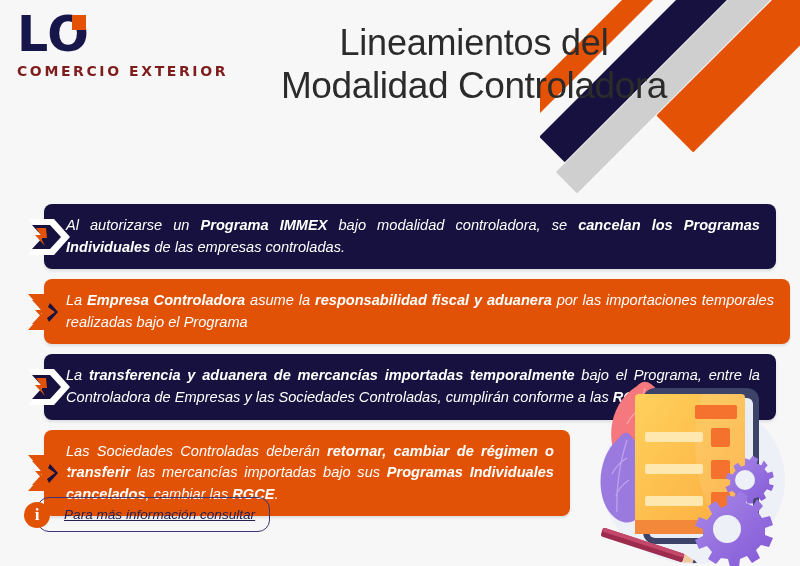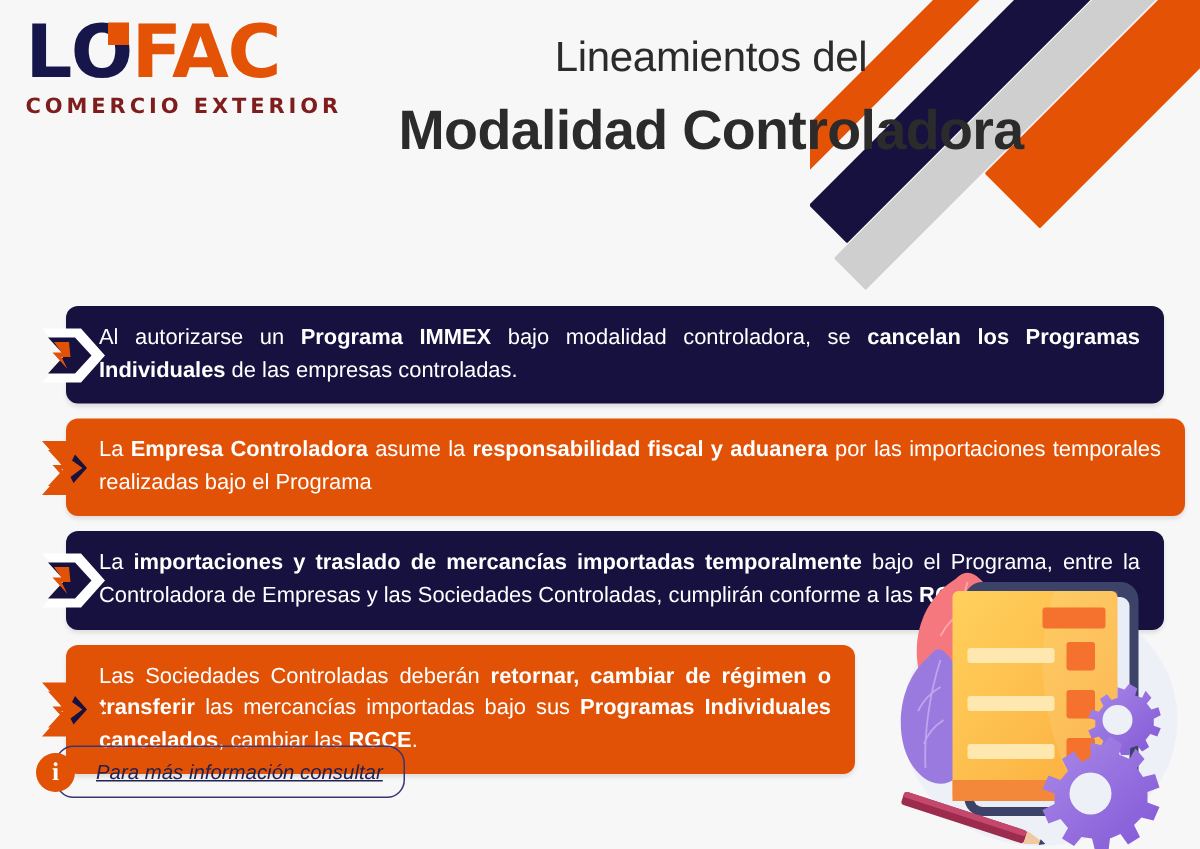--- a/index.html
+++ b/index.html
@@ -35,28 +35,28 @@
     color:#7f1d1d; font-size:14px; letter-spacing:2.6px;
     font-family:"DejaVu Sans", sans-serif; margin-top:4px; text-align:center;
     font-weight:700;
   }
 
   
   .title {
     position:absolute; left:214px; top:22px; width:520px; text-align:center;
     color:#2c2b2b; line-height:1.16;
   }
-  .title .l1 { font-size:28px; font-weight:400; letter-spacing:-0.2px; }
+  .title .l1 { font-size:36px; font-weight:400; letter-spacing:-0.2px; }
   .title .l2 { font-size:37px; font-weight:400; letter-spacing:-0.4px; margin-top:3px; }
-  .title .l3 { font-size:37px; font-weight:700; letter-spacing:-0.4px; margin-top:12px; }
+  .title .l3 { font-size:37px; font-weight:400; letter-spacing:-0.4px; margin-top:1px; }
   .title b { font-weight:700; }
 
   
   .rows { position:absolute; left:0; top:204px; width:800px; }
-  .row { position:relative; margin-bottom:10px; }
+  .row { position:relative; margin-bottom:10px;font-style:italic; }
   .bar {
     margin-left:44px; border-radius:8px; padding:11px 16px 11px 22px;
     color:#ffffff; font-size:14.6px; line-height:1.48;
     text-align:justify; text-justify:inter-word;
     box-shadow:0 2px 3px rgba(0,0,0,0.10);
   }
   .bar b { font-weight:700; }
   .bar.navy { background:#16113f; }
   .bar.orange { background:#e15206; }
 
@@ -95,21 +95,20 @@
   <div class="stripe" style="left:272px; top:-40px; width:52px; height:220px; background:#e35205;"></div>
 </div>
 
 <div class="logo-wrap">
   <div class="logo-mark">
     <span class="logo-text logo-l">L</span>
     <span class="logo-text logo-o">
       <span>O</span>
       <span class="notch"></span>
     </span>
-    <span class="logo-text logo-fac">FAC</span>
   </div>
   <div class="logo-sub">COMERCIO EXTERIOR</div>
 </div>
 
 <div class="title">
   <div class="l1">Lineamientos del</div>
   <div class="l3">Modalidad Controladora</div>
 </div>
 
 <div class="rows" id="rows-container">
@@ -137,21 +136,21 @@
     </div>
     <div class="row">
       <div class="marker">
         <svg viewBox="0 0 46 44">
           <polygon points="2,4 28,4 44,22 28,40 2,40 18,22" fill="#ffffff"></polygon>
           <polygon points="6,10 24,10 35,22 24,34 6,34 17,22" fill="#16113f"></polygon>
           <path d="M20,13 L10,13 L15,20 L9,20 L19,31 L15,23 L21,23 Z" fill="#e15206"></path>
           <path d="M24,13 L22,17 L29,22 L21,28 L23,32 L32,22 Z" fill="#16113f"></path>
         </svg>
       </div>
-      <div class="bar navy" style="margin-right: 24px;"><span>La </span><b>importaciones y traslado de mercancías importadas temporalmente</b><span> bajo el Programa, entre la Controladora de Empresas y las Sociedades Controladas, cumplirán conforme a las </span><b>RGCE</b><span>.</span></div>
+      <div class="bar navy" style="margin-right: 24px;"><span>La </span><b>transferencia y aduanera de mercancías importadas temporalmente</b><span> bajo el Programa, entre la Controladora de Empresas y las Sociedades Controladas, cumplirán conforme a las </span><b>RGCE</b><span>.</span></div>
     </div>
     <div class="row">
       <div class="marker">
         <svg viewBox="0 0 46 44">
           <polygon points="2,4 28,4 44,22 28,40 2,40 18,22" fill="#e15206"></polygon>
           <polygon points="6,10 24,10 35,22 24,34 6,34 17,22" fill="#e15206"></polygon>
           <path d="M20,13 L10,13 L15,20 L9,20 L19,31 L15,23 L21,23 Z" fill="#e15206"></path>
           <path d="M24,13 L22,17 L29,22 L21,28 L23,32 L32,22 Z" fill="#16113f"></path>
         </svg>
       </div>

